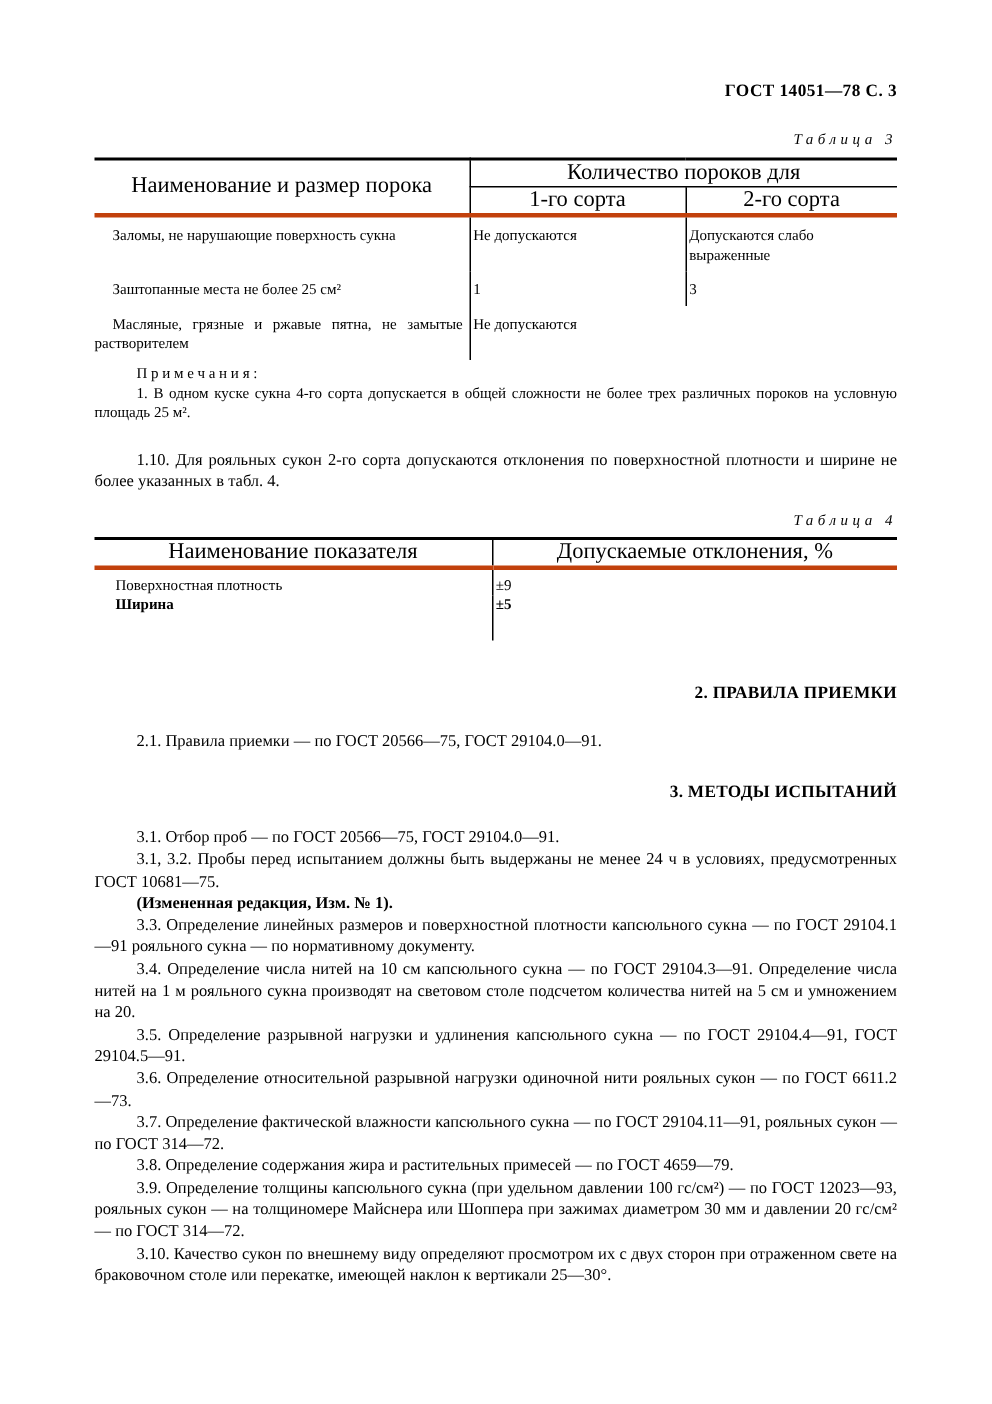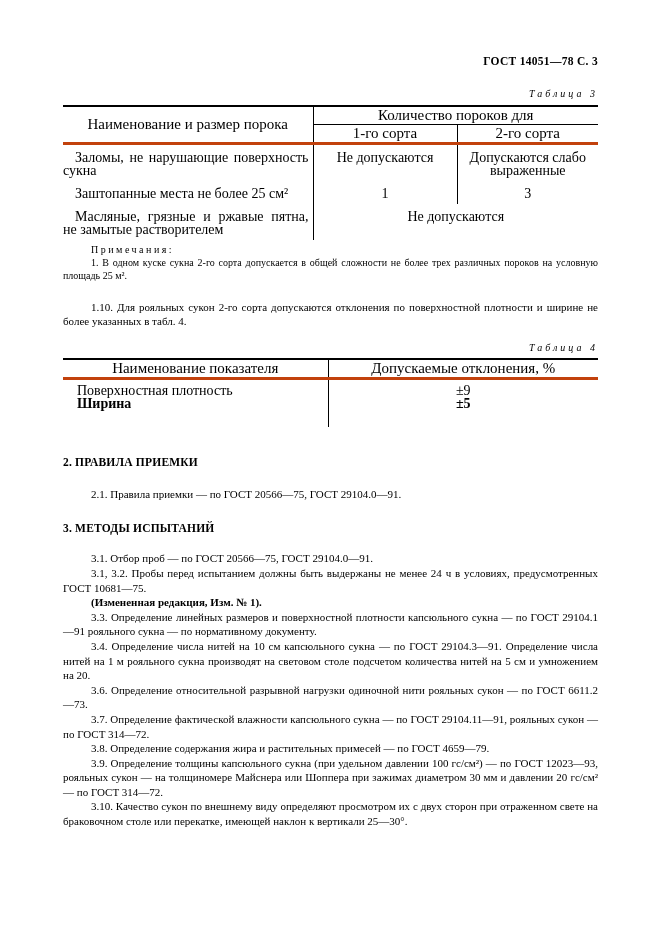--- a/index.html
+++ b/index.html
@@ -29,25 +29,25 @@
   
   .t3c1 { width:250px; } .t3c2 { width:144px; } .t3c3 { width:141px; }
   .colsep { border-left:1px solid #000; }
   .hdr {
     font-size:15px; text-align:center; vertical-align:middle;
     padding:3px 6px; line-height:11px;
   }
   .group-hdr { border-bottom:1px solid #000; }
   .thick-bottom { border-bottom:3px solid #c2410c; }
   tbody td {
-    font-size:14px; line-height:13px; vertical-align:top;
+    font-size:10px; line-height:13px; vertical-align:top;
     padding:6px 2px 4px;
   }
   td.namecell { text-indent:12px; padding-left:0; padding-right:4px; text-align:justify; }
-  td.valcell  { text-align:center; }
+  td.valcell  { text-align:left; }
   tr.spacer td { padding:0; height:15px; }
 
   
   .t4c1 { width:265px; } .t4c2 { width:270px; }
   table.t4 tbody td { padding:4px 2px 0; }
   table.t4 tbody tr.second td { padding-top:0; padding-bottom:2px;font-weight:bold; }
 
   
   .notes { margin-top:3px; font-size:10px; line-height:13.2px; }
   .notes-title { text-indent:28px; letter-spacing:2.5px; }
@@ -55,21 +55,21 @@
 
   
   .body-p {
     font-size:11px; line-height:14.6px;
     text-align:justify; text-indent:28px;
   }
   .mt { margin-top:17px; }
   .bold { font-weight:bold; }
 
   .sec-title {
-    font-weight:bold; font-size:11.5px; text-align:left; letter-spacing:0.2px;
+    font-weight:bold; font-size:11.5px; text-align:right; letter-spacing:0.2px;
   }
   .sec-title.s2 { margin-top:29px; }
   .p21 { margin-top:19px; }
   .sec-title.s3 { margin-top:21px; }
 </style>
 </head>
 <body>
 
 <div class="page">
   <div class="content">
@@ -107,21 +107,21 @@
         </tr>
         <tr>
           <td class="namecell">Масляные, грязные и ржавые пятна, не замытые растворителем</td>
           <td colspan="2" class="valcell colsep">Не допускаются</td>
         </tr>
       </tbody>
     </table>
 
     <div class="notes">
       <div class="notes-title">Примечания:</div>
-      <div class="note-item">1. В одном куске сукна 2-го сорта допускается в общей сложности не более трех различных пороков на условную площадь 25 м².</div>
+      <div class="note-item">1. В одном куске сукна 4-го сорта допускается в общей сложности не более трех различных пороков на условную площадь 25 м².</div>
     </div>
 
     <p class="body-p mt">1.10. Для рояльных сукон 2-го сорта допускаются отклонения по поверхностной плотности и ширине не более указанных в табл. 4.</p>
 
     <div class="tbl-label t4">Таблица 4</div>
 
     <table class="gost t4">
       <colgroup>
           <col class="t4c1">
           <col class="t4c2">
@@ -151,20 +151,21 @@
     <div class="sec-title s2">2. ПРАВИЛА ПРИЕМКИ</div>
     <p class="body-p p21">2.1. Правила приемки — по ГОСТ 20566—75, ГОСТ 29104.0—91.</p>
 
     <div class="sec-title s3">3. МЕТОДЫ ИСПЫТАНИЙ</div>
 
     <p class="body-p mt">3.1. Отбор проб — по ГОСТ 20566—75, ГОСТ 29104.0—91.</p>
     <p class="body-p">3.1, 3.2. Пробы перед испытанием должны быть выдержаны не менее 24 ч в условиях, предусмотренных ГОСТ 10681—75.</p>
     <p class="body-p bold">(Измененная редакция, Изм. № 1).</p>
     <p class="body-p">3.3. Определение линейных размеров и поверхностной плотности капсюльного сукна — по ГОСТ 29104.1—91 рояльного сукна — по нормативному документу.</p>
     <p class="body-p">3.4. Определение числа нитей на 10 см капсюльного сукна — по ГОСТ 29104.3—91. Определение числа нитей на 1 м рояльного сукна производят на световом столе подсчетом количества нитей на 5 см и умножением на 20.</p>
+    <p class="body-p">3.5. Определение разрывной нагрузки и удлинения капсюльного сукна — по ГОСТ 29104.4—91, ГОСТ 29104.5—91.</p>
     <p class="body-p">3.6. Определение относительной разрывной нагрузки одиночной нити рояльных сукон — по ГОСТ 6611.2—73.</p>
     <p class="body-p">3.7. Определение фактической влажности капсюльного сукна — по ГОСТ 29104.11—91, рояльных сукон — по ГОСТ 314—72.</p>
     <p class="body-p">3.8. Определение содержания жира и растительных примесей — по ГОСТ 4659—79.</p>
     <p class="body-p">3.9. Определение толщины капсюльного сукна (при удельном давлении 100 гс/см²) — по ГОСТ 12023—93, рояльных сукон — на толщиномере Майснера или Шоппера при зажимах диаметром 30 мм и давлении 20 гс/см² — по ГОСТ 314—72.</p>
     <p class="body-p">3.10. Качество сукон по внешнему виду определяют просмотром их с двух сторон при отраженном свете на браковочном столе или перекатке, имеющей наклон к вертикали 25—30°.</p>
 
   </div>
 </div>
 
 </body></html>

